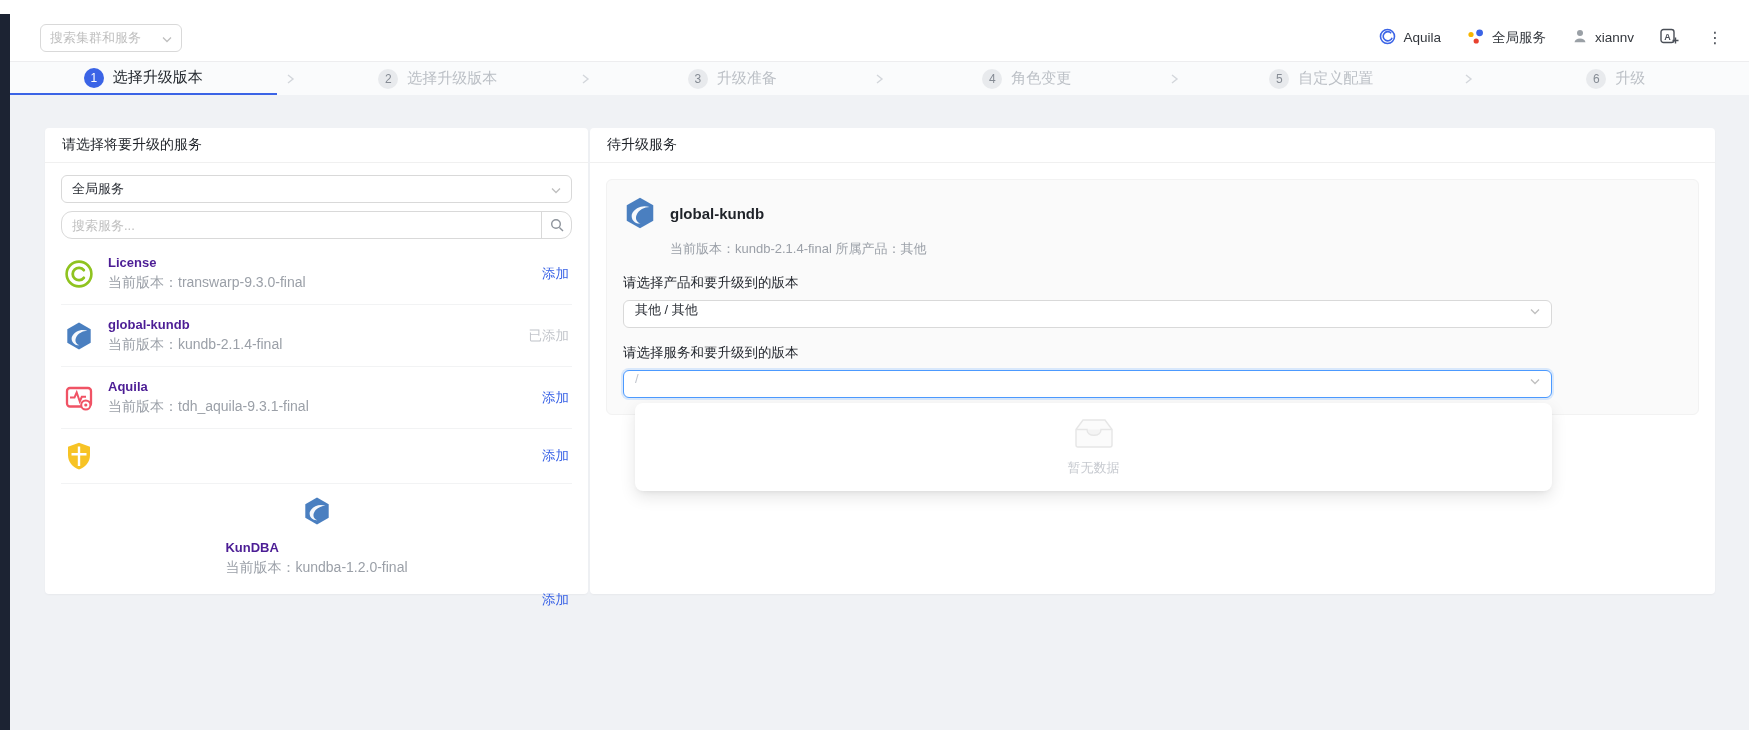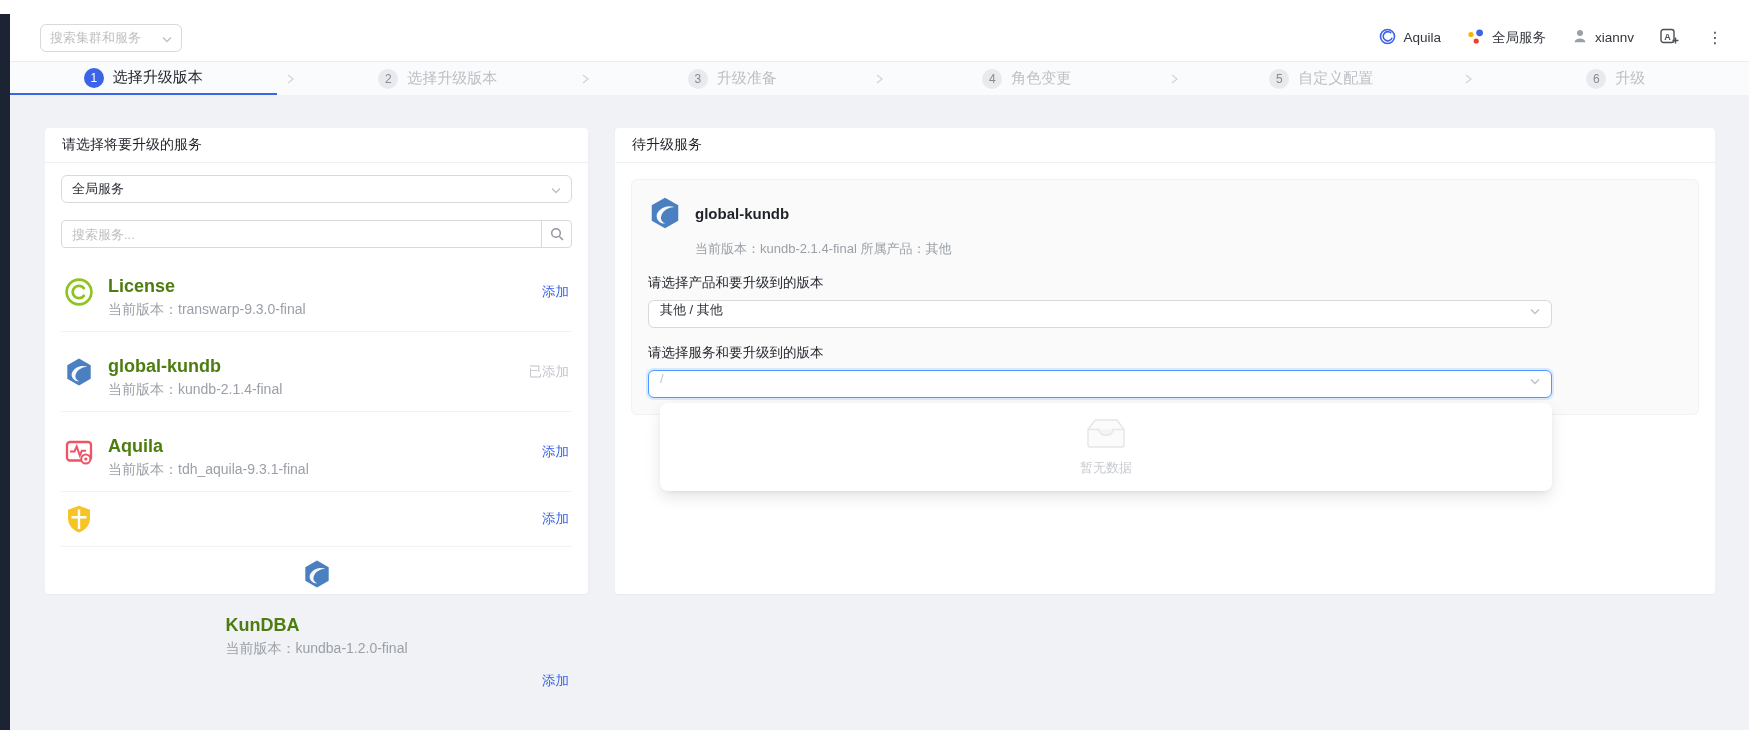--- a/index.html
+++ b/index.html
@@ -22,38 +22,38 @@
   .stepper { height:33px; background:#fafbfc; display:flex; align-items:stretch; }
   .step { flex:1; display:flex; align-items:center; justify-content:center; gap:9px; position:relative; cursor:pointer; }
   .step .num { width:20px; height:20px; border-radius:50%; background:#e8eaed; color:#858b94; font-size:12px; display:flex; align-items:center; justify-content:center; }
   .step .lbl { font-size:15px; color:#bcc0c6; }
   .step.active { border-bottom:2px solid #3b64e6; }
   .step.active .num { background:#3b64e6; color:#fff; }
   .step.active .lbl { color:#24292f; }
   .step-chev { width:28px; display:flex; align-items:center; justify-content:center; }
 
   
-  .content { flex:1; padding:33px 34px 0 35px; display:flex; gap:27px; align-items:flex-start; }
+  .content { flex:1; padding:33px 34px 0 35px; display:flex; gap:2px; align-items:flex-start; }
   .panel { background:#fff; border-radius:4px; height:466px; box-shadow:0 1px 2px rgba(0,0,0,.04); }
   .panel-hd { height:35px; display:flex; align-items:center; padding:0 17px; font-size:14px; color:#1f2329; border-bottom:1px solid #f0f0f0; }
 
   
   .panel-left { width:543px; flex:none; }
   .pl-body { padding:12px 16px 0; }
   .sel { height:28px; border:1px solid #d9d9d9; border-radius:6px; background:#fff; display:flex; align-items:center; padding:0 10px; cursor:pointer; }
   .sel .val { flex:1; font-size:13px; color:#2b2f36; }
-  .search { margin-top:17px; height:28px; border:1px solid #d9d9d9; border-radius:4px; background:#fff; display:flex; align-items:stretch; overflow:hidden; }
+  .search { margin-top:8px; height:28px; border:1px solid #d9d9d9; border-radius:11px; background:#fff; display:flex; align-items:stretch; overflow:hidden; }
   .search input { flex:1; border:none; outline:none; padding:0 10px; font-size:13px; color:#2b2f36; font-family:inherit; background:transparent; }
   .search input::placeholder { color:#bfbfbf; }
   .search .addon { width:30px; border-left:1px solid #d9d9d9; display:flex; align-items:center; justify-content:center; cursor:pointer; }
   .svc-list { margin-top:4px; }
   .svc { display:flex; align-items:center; gap:14px; padding:12px 3px; border-bottom:1px solid #f2f3f4; }
   .svc:last-child { border-bottom:none;flex-direction:column; }
   .svc .ic { width:30px; height:30px; flex:none; }
-  .svc .tx .nm { font-size:18px; font-weight:700; color:#4d7c0f;margin-top:12px; }
+  .svc .tx .nm { font-size:13px; font-weight:700; color:#4c1d95; }
   .svc .tx .vr { font-size:14px; color:#9ba0a8; margin-top:4px; }
   .svc .act { margin-left:auto; font-size:13.5px; color:#3b64e6; cursor:pointer; }
   .svc .act.done { color:#c3c6cc; cursor:default; }
 
   
   .panel-right { flex:1; min-width:0; }
   .pr-body { padding:16px; }
   .card { background:#fafafa; border:1px solid #f2f2f2; border-radius:6px; padding:16px 16px 16px; position:relative; }
   .card-head { display:flex; align-items:center; gap:13px; }
   .card-head .ic { width:34px; height:34px; flex:none; }

